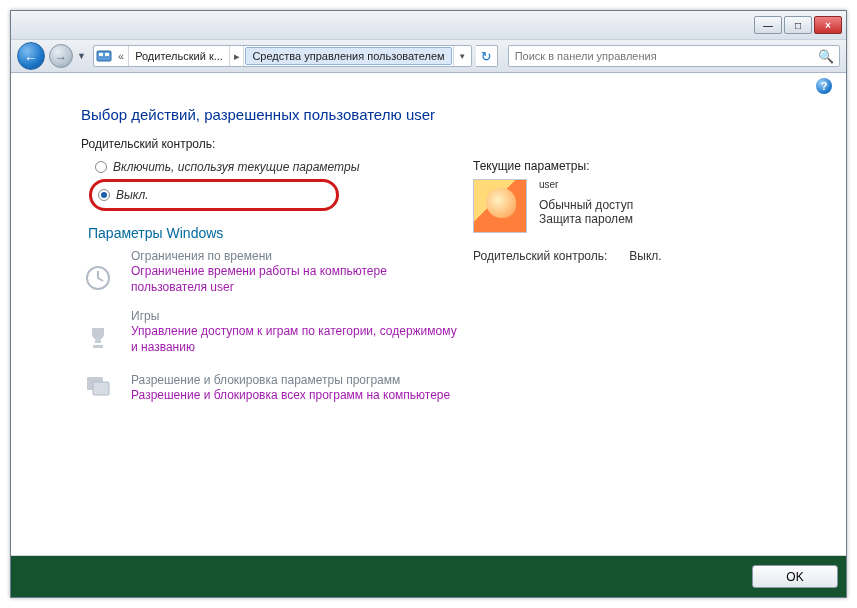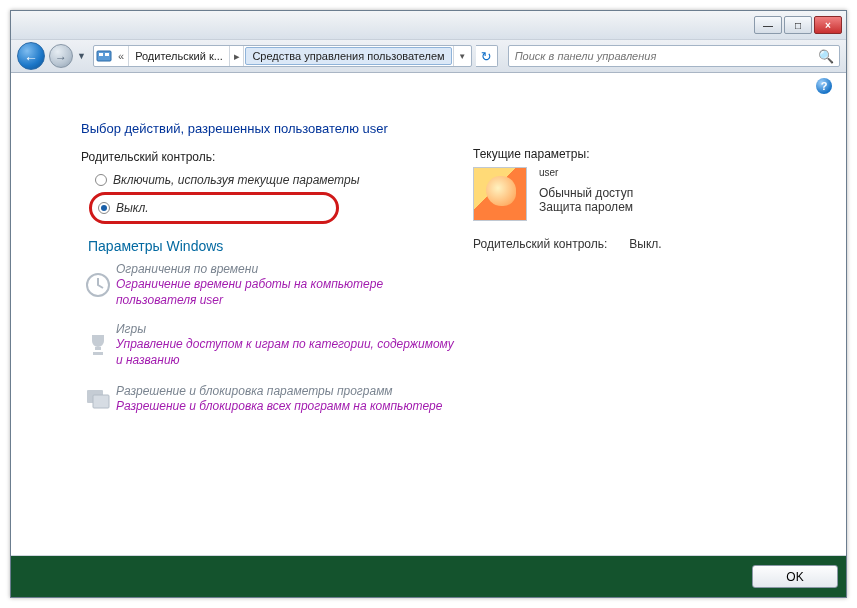--- a/index.html
+++ b/index.html
@@ -138,21 +138,20 @@
     display: flex;
     align-items: center;
     padding: 0 4px;
     margin-left: 6px;
   }
   .search input {
     flex: 1;
     border: none;
     outline: none;
     font-size: 11px;
-    font-style: italic;
     color: #888;
     background: transparent;
   }
   .search-icon {
     color: #3b78b8;
     font-size: 13px;
   }
   
   .helprow {
     height: 26px;
@@ -176,22 +175,22 @@
     flex: 1;
     display: flex;
     padding: 6px 40px 6px 70px;
     color: #333;
     overflow: hidden;
   }
   .col-left { flex: 0 0 380px; }
   .col-right { flex: 1; padding-left: 12px; }
   .page-title {
     color: #003399;
-    font-size: 13px;
-    margin: 16px 0 14px 0;
+    font-size: 15px;
+    margin: 1px 0 14px 0;
   }
   .section-label {
     color: #222;
     font-size: 12px;
     margin: 4px 0 6px 0;
   }
   .radio-group {
     padding-left: 14px;
     margin-bottom: 8px;
     font-style: italic;
@@ -225,24 +224,23 @@
     display: inline-flex;
     min-width: 250px;
   }
   .subsection {
     font-size: 14px;
     color: #0369a1;
     margin: 10px 0 6px 7px;
   }
   .setting-item {
     display: flex;
-    gap: 1px;
+    gap: 16px;
     margin: 8px 0 14px 0;
-    align-items: center;
-    font-style: italic;
+    align-items: flex-end;
   }
   .setting-icon {
     width: 34px; height: 34px;
     flex-shrink: 0;
     display: flex; align-items: center; justify-content: center;
     color: #9aa5b1;
     font-size: 26px;
   }
   .setting-text .title {
     color: #7a8490;
@@ -409,21 +407,21 @@
             </svg>
         </div>
         <div class="setting-text">
           <div class="title">Разрешение и блокировка параметры программ</div>
           <div class="desc">Разрешение и блокировка всех программ на компьютере</div>
         </div>
       </div>
     </div>
 
     <div class="col-right">
-      <div class="section-label" style="margin-top:42px">Текущие параметры:</div>
+      <div class="section-label" style="margin-top:54px">Текущие параметры:</div>
 
       <div class="user-card">
         <div class="avatar"></div>
         <div class="user-info">
           <div class="user-name">user</div>
           <div>Обычный доступ</div>
           <div>Защита паролем</div>
         </div>
       </div>
 

